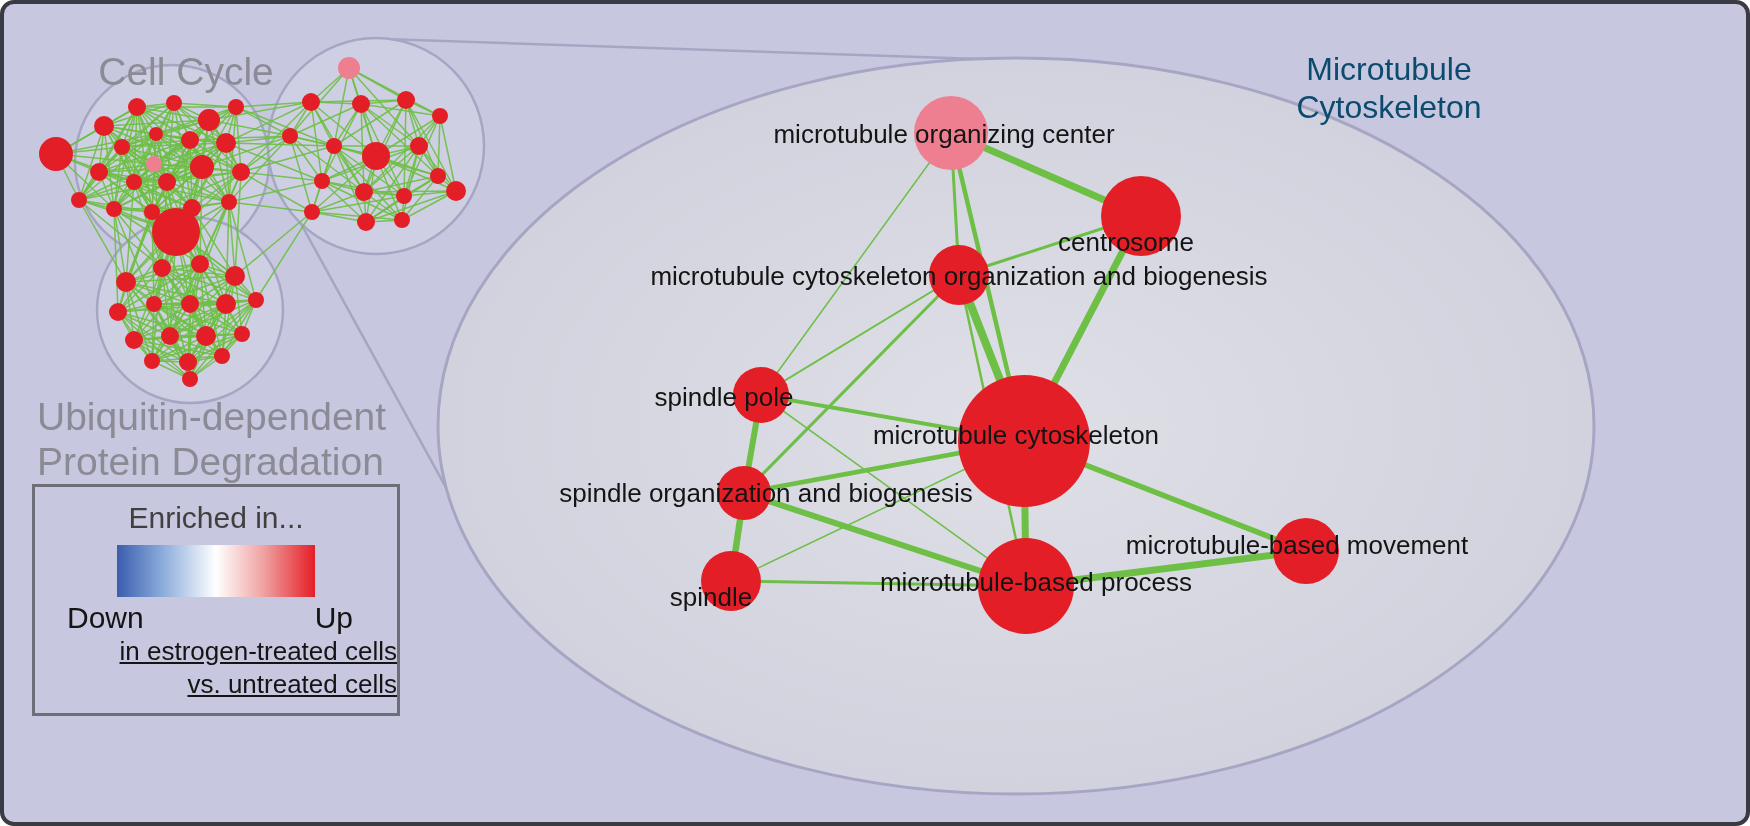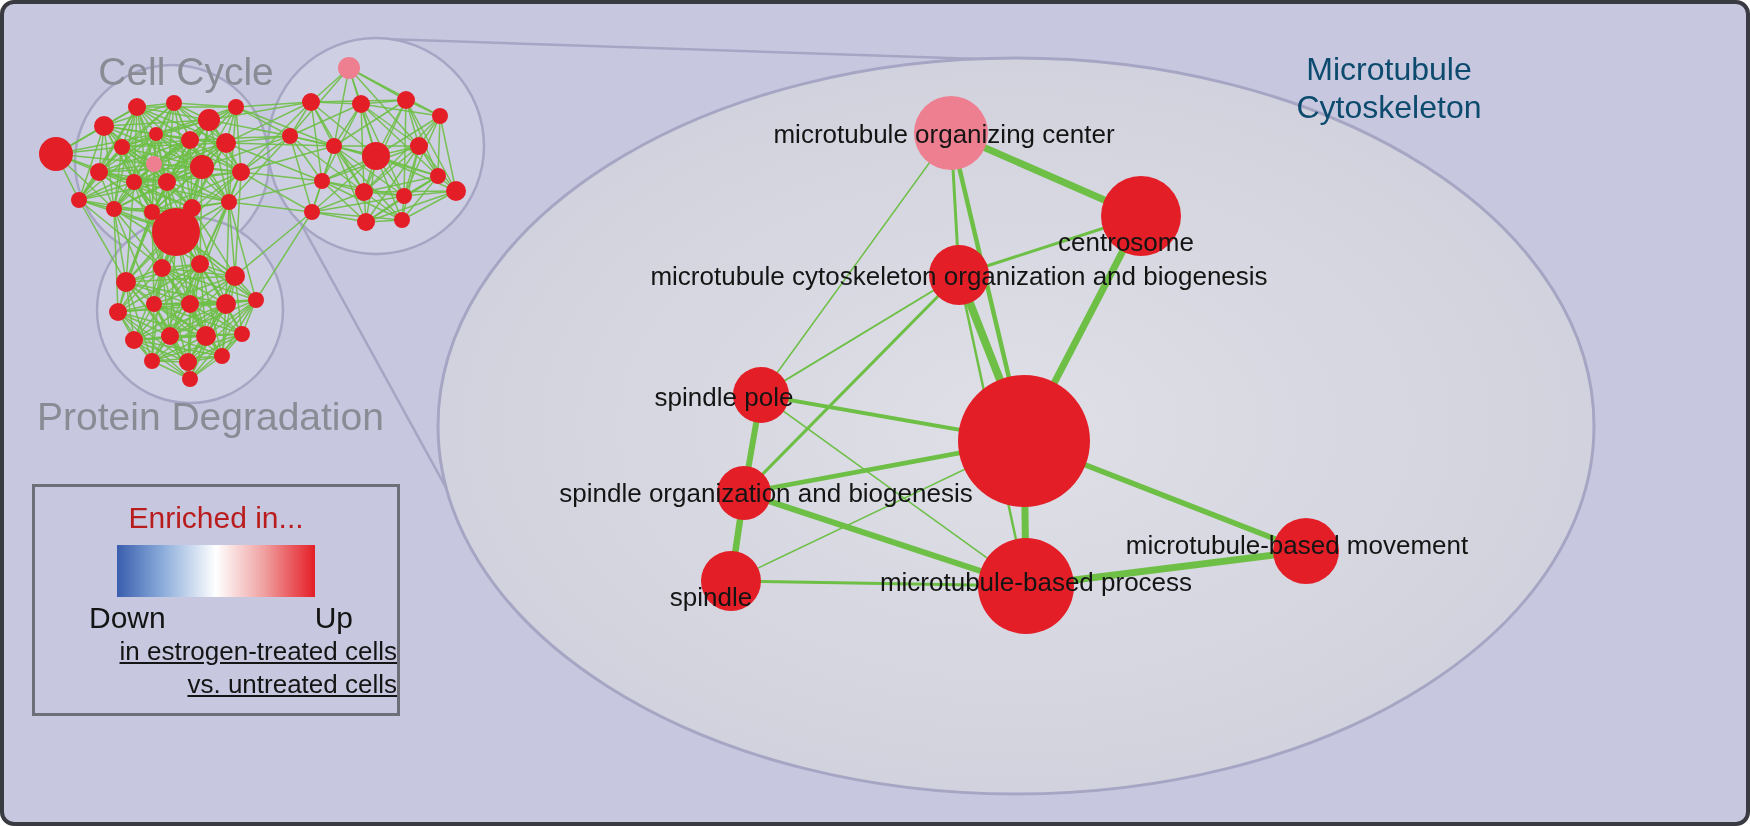--- a/index.html
+++ b/index.html
@@ -27,25 +27,25 @@
   .cc{left:182px;top:46px;transform:translateX(-50%);white-space:nowrap;}
   .ub{left:33px;top:390px;line-height:1.16;}
   .title{
     left:1385px;top:46px;transform:translateX(-50%);
     color:#0c4a6e;font-size:32px;text-align:center;line-height:1.2;white-space:nowrap;
   }
   .legend{
     position:absolute;left:28px;top:480px;width:368px;height:232px;
     box-sizing:border-box;border:3px solid #6e6e78;
   }
-  .legend-title{margin-top:14px;text-align:center;font-size:30px;color:#b91c1c;}
+  .legend-title{margin-top:14px;text-align:center;font-size:30px;color:#404040;}
   .legend-bar{width:198px;height:52px;margin:10px auto 0 auto;}
   .legend-row{
     display:flex;justify-content:space-between;
-    padding:4px 44px 0 54px;font-size:30px;color:#141414;
+    padding:4px 44px 0 32px;font-size:30px;color:#141414;
   }
   .legend-caption{text-align:right;font-size:26px;color:#141414;line-height:1.25;text-decoration:underline;}
 </style>
 </head>
 <body>
 
 <div class="page">
 
   <svg id="net" width="1750" height="826">
       <defs>
@@ -608,29 +608,31 @@
       <circle cx="184" cy="358" r="9" fill="#e41e26"></circle>
       <circle cx="218" cy="352" r="8" fill="#e41e26"></circle>
       <circle cx="186" cy="375" r="8" fill="#e41e26"></circle>
     </svg>
 
   <div id="node-labels">
       <div class="node-label" style="left: 940px; top: 130px;">microtubule organizing center</div>
       <div class="node-label" style="left: 1122px; top: 238px;">centrosome</div>
       <div class="node-label" style="left: 955px; top: 272px;">microtubule cytoskeleton organization and biogenesis</div>
       <div class="node-label" style="left: 720px; top: 393px;">spindle pole</div>
+      <div class="node-label" style="left: 1012px; top: 431px;">microtubule cytoskeleton</div>
       <div class="node-label" style="left: 735px; top: 489px; margin-left: 27px;">spindle organization and biogenesis</div>
       <div class="node-label" style="left: 1293px; top: 541px;">microtubule-based movement</div>
       <div class="node-label" style="left: 1032px; top: 578px;">microtubule-based process</div>
       <div class="node-label" style="left: 707px; top: 593px;">spindle</div>
     </div>
 
   <div class="label gray cc">Cell Cycle</div>
 
   <div class="label gray ub">
+    <div>Ubiquitin-dependent</div>
     <div>Protein Degradation</div>
   </div>
 
   <div class="label title">
     <div>Microtubule</div>
     <div>Cytoskeleton</div>
   </div>
 
   <div class="legend">
     <div class="legend-title">Enriched in...</div>

